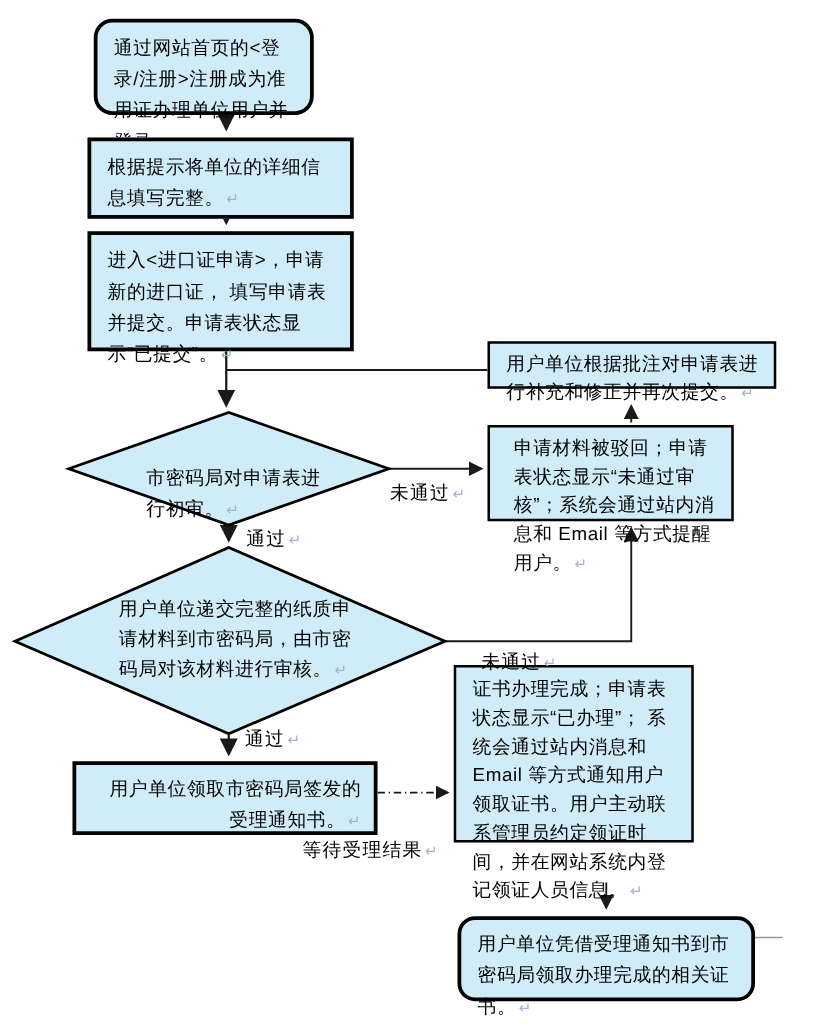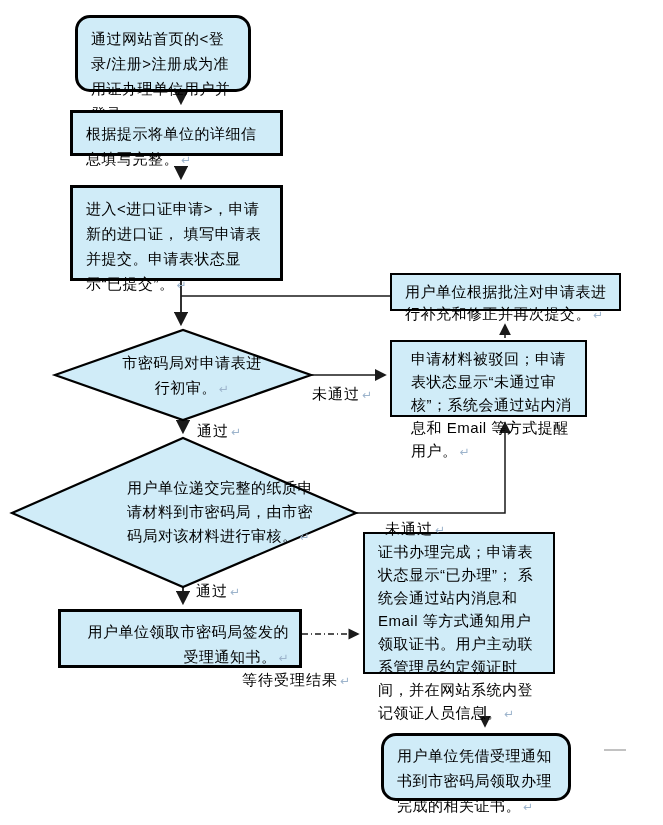--- a/index.html
+++ b/index.html
@@ -82,53 +82,53 @@
     <path d="M604,750 L626,750" stroke="#999999" stroke-width="1.2" fill="none"></path>
 
     <polygon points="55,375 183,330 311,375 183,420" fill="#d0ecf8" stroke="#000" stroke-width="2.2"></polygon>
     <polygon points="12,513 183,438 356,513 183,587" fill="#d0ecf8" stroke="#000" stroke-width="2.2"></polygon>
   </svg>
 
   <div class="node rounded" style="left:75px;top:15px;width:176px;height:77px;">
     <span>通过网站首页的&lt;登录/注册&gt;注册成为准用证办理单位用户并登录。</span><span class="ret">↵</span>
   </div>
 
-  <div class="node" style="left:70px;top:110px;width:213px;height:46px;">
+  <div class="node" style="left:70px;top:110px;width:213px;height:65px;">
     <span>根据提示将单位的详细信息填写完整。</span><span class="ret">↵</span>
   </div>
 
   <div class="node" style="left:70px;top:185px;width:213px;height:96px;">
     <span>进入&lt;进口证申请&gt;，申请新的进口证， 填写申请表并提交。申请表状态显示“已提交”。</span><span class="ret">↵</span>
   </div>
 
   <div class="node thin" style="left:390px;top:273px;width:231px;height:38px;padding-top:6px;line-height:22px;">
     <span>用户单位根据批注对申请表进行补充和修正并再次提交。</span><span class="ret">↵</span>
   </div>
 
   <div class="node thin" style="left:390px;top:340px;width:197px;height:77px;padding-top:5px;line-height:23px;padding-left:19px;">
     <span>申请材料被驳回；申请表状态显示“未通过审核”；系统会通过站内消息和 Email 等方式提醒用户。</span><span class="ret">↵</span>
   </div>
 
-  <div class="dtext" style="left:117px;top:350px;width:150px;text-align:center;">
+  <div class="dtext" style="left:117px;top:370px;width:150px;">
     <span>市密码局对申请表进行初审。</span><span class="ret">↵</span>
   </div>
 
-  <div class="dtext" style="left:95px;top:476px;width:192px;line-height:24px;margin-left:32px;">
+  <div class="dtext" style="left:95px;top:476px;width:192px;line-height:24px;">
     <span>用户单位递交完整的纸质申请材料到市密码局，由市密码局对该材料进行审核。</span><span class="ret">↵</span>
   </div>
 
   <div class="node" style="left:58px;top:609px;width:244px;height:59px;padding-top:7px;text-align:right;">
     <span>用户单位领取市密码局签发的受理通知书。</span><span class="ret">↵</span>
   </div>
 
   <div class="node thin" style="left:363px;top:532px;width:192px;height:142px;padding-top:6px;line-height:23px;">
     <span>证书办理完成；申请表状态显示“已办理”； 系统会通过站内消息和 Email 等方式通知用户领取证书。用户主动联系管理员约定领证时间，并在网站系统内登记领证人员信息。</span><span class="ret">↵</span>
   </div>
 
-  <div class="node rounded" style="left:381px;top:733px;width:190px;height:68px;padding-top:7px;">
+  <div class="node rounded" style="left:366px;top:733px;width:238px;height:68px;padding-top:7px;border-radius:14px;">
     <span>用户单位凭借受理通知书到市密码局领取办理完成的相关证书。</span><span class="ret">↵</span>
   </div>
 
   <div class="edge-label" style="left:312px;top:385px;">
     <span>未通过</span><span class="ret">↵</span>
   </div>
 
   <div class="edge-label" style="left:197px;top:422px;">
     <span>通过</span><span class="ret">↵</span>
   </div>

